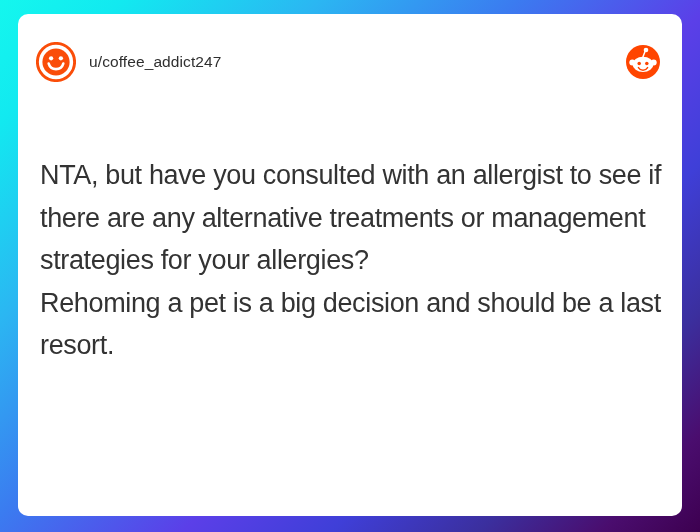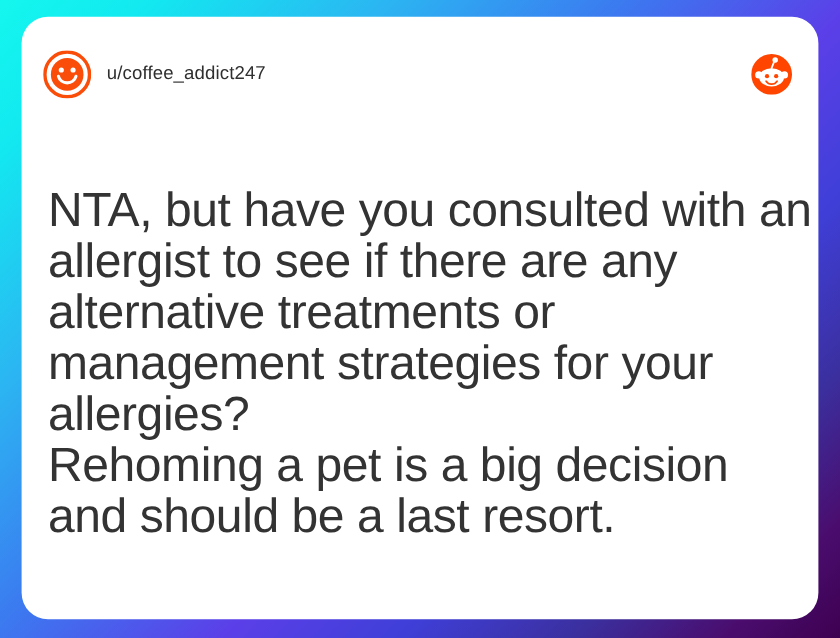--- a/index.html
+++ b/index.html
@@ -31,21 +31,21 @@
   }
 
   
   #card {
     position: absolute;
     left: 18px;
     top: 14px;
     width: 664px;
     height: 502px;
     background: #ffffff;
-    border-radius: 22px;
+    border-radius: 10px;
     box-sizing: border-box;
     overflow: hidden;
   }
 
   
   #card-header {
     position: absolute;
     left: 0;
     top: 0;
     right: 0;
@@ -86,21 +86,21 @@
     display: block;
   }
 
   
   #post-body {
     position: absolute;
     left: 22px;
     top: 140px;
     width: 640px;
     font-family: "Liberation Sans", sans-serif;
-    font-size: 40px;
+    font-size: 27px;
     line-height: 42.5px;
     letter-spacing: -0.35px;
     color: #333333;
     white-space: pre-wrap;
     word-break: normal;
   }
 </style>
 </head>
 <body>
 

